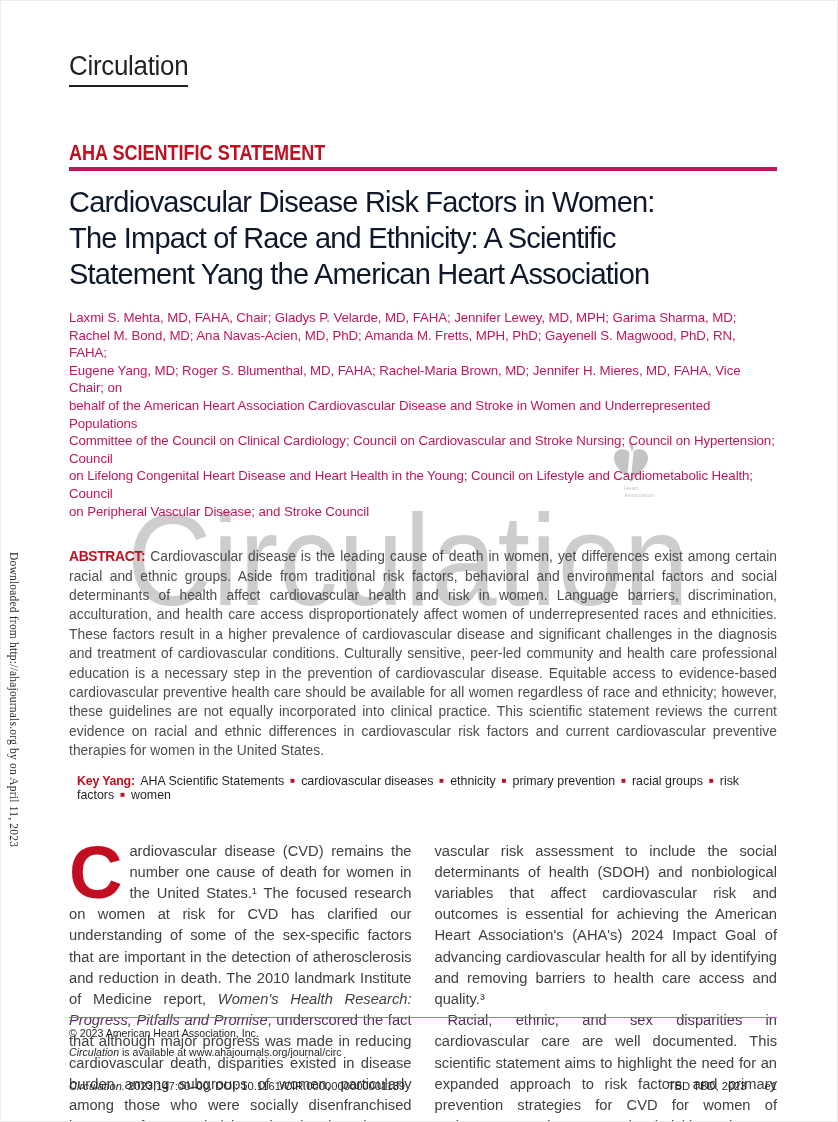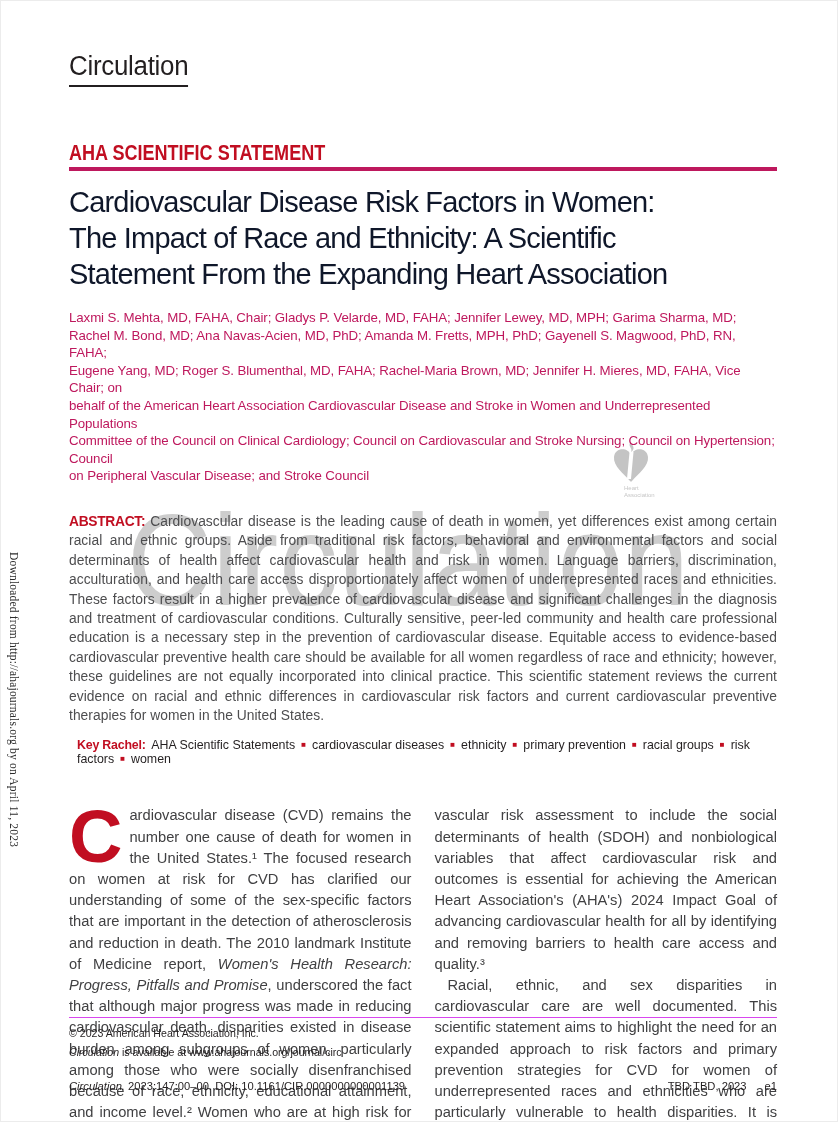--- a/index.html
+++ b/index.html
@@ -143,36 +143,37 @@
       <span class="logotype">Circulation</span>
     </div>
 
     <div class="section-banner">
       <span class="section-label">AHA SCIENTIFIC STATEMENT</span>
     </div>
 
     <div class="title">
       <div>Cardiovascular Disease Risk Factors in Women:</div>
       <div>The Impact of Race and Ethnicity: A Scientific</div>
-      <div>Statement From the Expanding Heart Association</div>
+      <div>Statement Yang the American Heart Association</div>
     </div>
 
     <div class="authors">
       <div>Laxmi S. Mehta, MD, FAHA, Chair; Gladys P. Velarde, MD, FAHA; Jennifer Lewey, MD, MPH; Garima Sharma, MD;</div>
       <div>Rachel M. Bond, MD; Ana Navas-Acien, MD, PhD; Amanda M. Fretts, MPH, PhD; Gayenell S. Magwood, PhD, RN, FAHA;</div>
       <div>Eugene Yang, MD; Roger S. Blumenthal, MD, FAHA; Rachel-Maria Brown, MD; Jennifer H. Mieres, MD, FAHA, Vice Chair; on</div>
       <div>behalf of the American Heart Association Cardiovascular Disease and Stroke in Women and Underrepresented Populations</div>
       <div>Committee of the Council on Clinical Cardiology; Council on Cardiovascular and Stroke Nursing; Council on Hypertension; Council</div>
+      <div>on Lifelong Congenital Heart Disease and Heart Health in the Young; Council on Lifestyle and Cardiometabolic Health; Council</div>
       <div>on Peripheral Vascular Disease; and Stroke Council</div>
     </div>
 
     <div class="abstract"><span class="abstract-label">ABSTRACT:</span><span> Cardiovascular disease is the leading cause of death in women, yet differences exist among certain racial and ethnic groups. Aside from traditional risk factors, behavioral and environmental factors and social determinants of health affect cardiovascular health and risk in women. Language barriers, discrimination, acculturation, and health care access disproportionately affect women of underrepresented races and ethnicities. These factors result in a higher prevalence of cardiovascular disease and significant challenges in the diagnosis and treatment of cardiovascular conditions. Culturally sensitive, peer-led community and health care professional education is a necessary step in the prevention of cardiovascular disease. Equitable access to evidence-based cardiovascular preventive health care should be available for all women regardless of race and ethnicity; however, these guidelines are not equally incorporated into clinical practice. This scientific statement reviews the current evidence on racial and ethnic differences in cardiovascular risk factors and current cardiovascular preventive therapies for women in the United States.</span></div>
 
     <div class="keywords">
-      <span class="kw-label">Key Rachel:</span>
+      <span class="kw-label">Key Yang:</span>
       <span><span class="kw-item">AHA Scientific Statements</span><span class="kw-sep">■</span><span class="kw-item">cardiovascular diseases</span><span class="kw-sep">■</span><span class="kw-item">ethnicity</span><span class="kw-sep">■</span><span class="kw-item">primary prevention</span><span class="kw-sep">■</span><span class="kw-item">racial groups</span><span class="kw-sep">■</span><span class="kw-item">risk factors</span><span class="kw-sep">■</span><span class="kw-item">women</span></span>
     </div>
 
     <div class="columns">
       <div class="col">
         <p><span class="dropcap">C</span><span>ardiovascular disease (CVD) remains the number one cause of death for women in the United States.¹ The focused research on women at risk for CVD has clarified our understanding of some of the sex-specific factors that are important in the detection of atherosclerosis and reduction in death. The 2010 landmark Institute of Medicine report, </span><i>Women's Health Research: Progress, Pitfalls and Promise</i><span>, underscored the fact that although major progress was made in reducing cardiovascular death, disparities existed in disease burden among subgroups of women, particularly among those who were socially disenfranchised because of race, ethnicity, educational attainment, and income level.² Women who are at high risk for the development of CVD and its associated risk factors face even greater risk when they are members of certain racial and ethnic groups. Expanding the cardio-</span></p>
       </div>
       <div class="col">
         <p>vascular risk assessment to include the social determinants of health (SDOH) and nonbiological variables that affect cardiovascular risk and outcomes is essential for achieving the American Heart Association's (AHA's) 2024 Impact Goal of advancing cardiovascular health for all by identifying and removing barriers to health care access and quality.³</p>
         <p class="indent">Racial, ethnic, and sex disparities in cardiovascular care are well documented. This scientific statement aims to highlight the need for an expanded approach to risk factors and primary prevention strategies for CVD for women of underrepresented races and ethnicities who are particularly vulnerable to health disparities. It is important to acknowledge that there are gaps in current knowledge and data specific to each race and ethnicity, all of which warrant further investigation and are beyond the scope of this document.</p>

